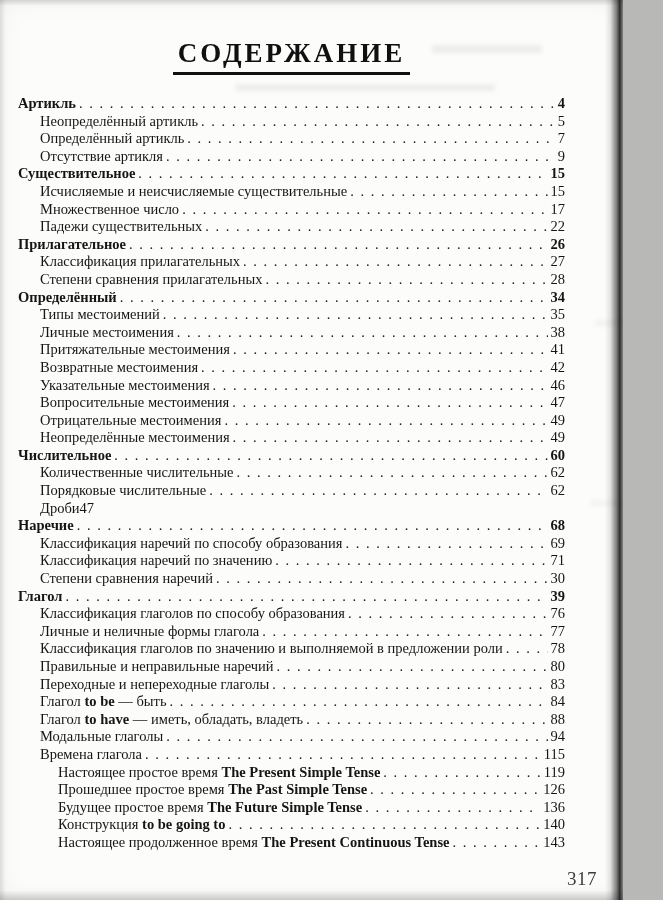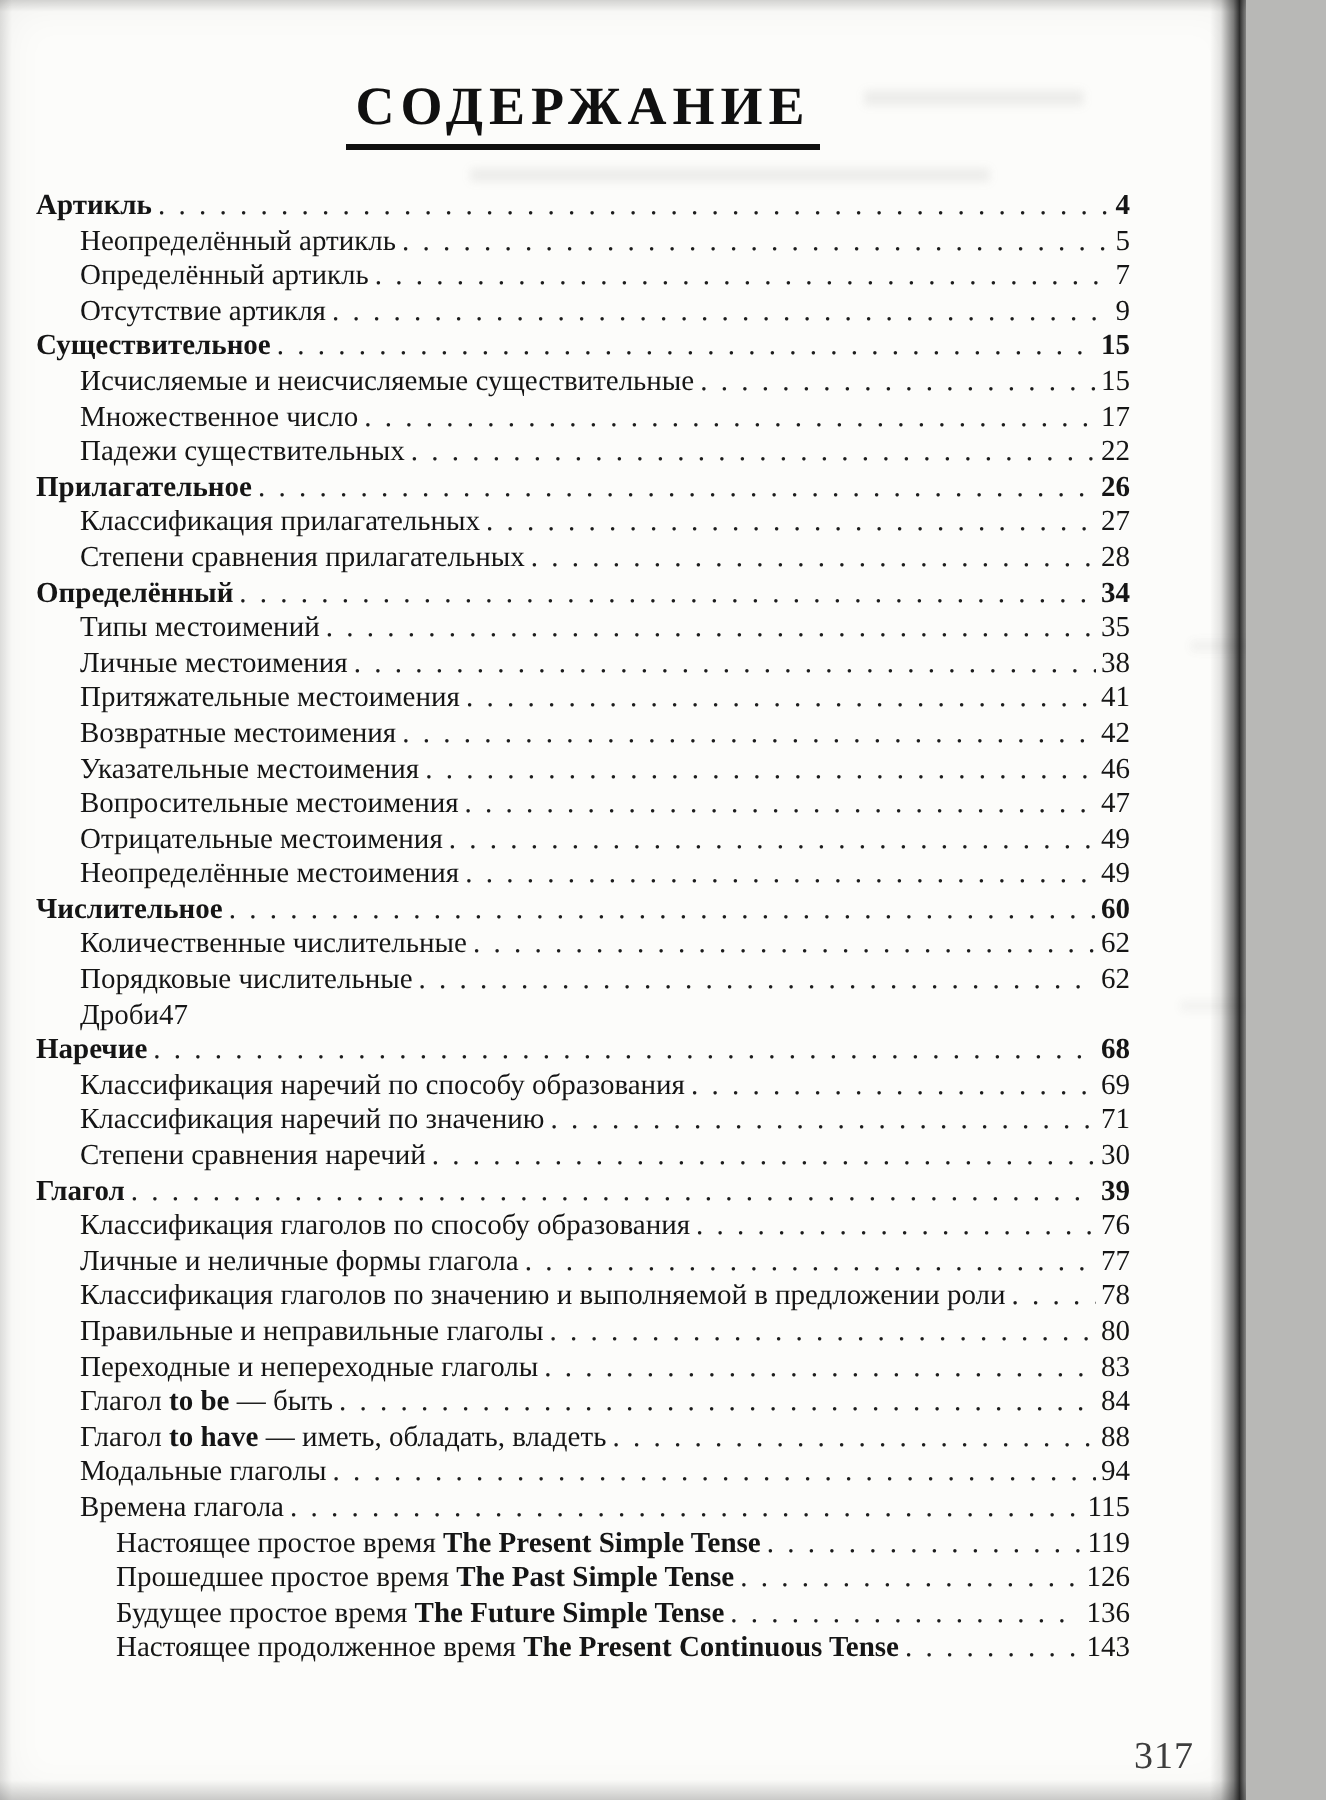--- a/index.html
+++ b/index.html
@@ -271,21 +271,21 @@
           <span class="label"><span>Личные и неличные формы глагола</span></span>
           <span class="dots"></span>
           <span class="pg">77</span>
         </div>
         <div class="row lvl1">
           <span class="label"><span>Классификация глаголов по значению и выполняемой в предложении роли</span></span>
           <span class="dots"></span>
           <span class="pg">78</span>
         </div>
         <div class="row lvl1">
-          <span class="label"><span>Правильные и неправильные глаголы</span></span>
+          <span class="label"><span>Правильные и неправильные наречий</span></span>
           <span class="dots"></span>
           <span class="pg">80</span>
         </div>
         <div class="row lvl1">
           <span class="label"><span>Переходные и непереходные глаголы</span></span>
           <span class="dots"></span>
           <span class="pg">83</span>
         </div>
         <div class="row lvl1">
           <span class="label"><span>Глагол </span><span class="b">to be</span><span> — быть</span></span>
@@ -314,20 +314,25 @@
         </div>
         <div class="row lvl2">
           <span class="label"><span>Прошедшее простое время </span><span class="b">The Past Simple Tense</span></span>
           <span class="dots"></span>
           <span class="pg">126</span>
         </div>
         <div class="row lvl2">
           <span class="label"><span>Будущее простое время </span><span class="b">The Future Simple Tense</span></span>
           <span class="dots"></span>
           <span class="pg">136</span>
+        </div>
+        <div class="row lvl2">
+          <span class="label"><span>Конструкция </span><span class="b">to be going to</span></span>
+          <span class="dots"></span>
+          <span class="pg">140</span>
         </div>
         <div class="row lvl2">
           <span class="label"><span>Настоящее продолженное время </span><span class="b">The Present Continuous Tense</span></span>
           <span class="dots"></span>
           <span class="pg">143</span>
         </div>
       </div>
     <div class="page-number">317</div>
   </div>
 

